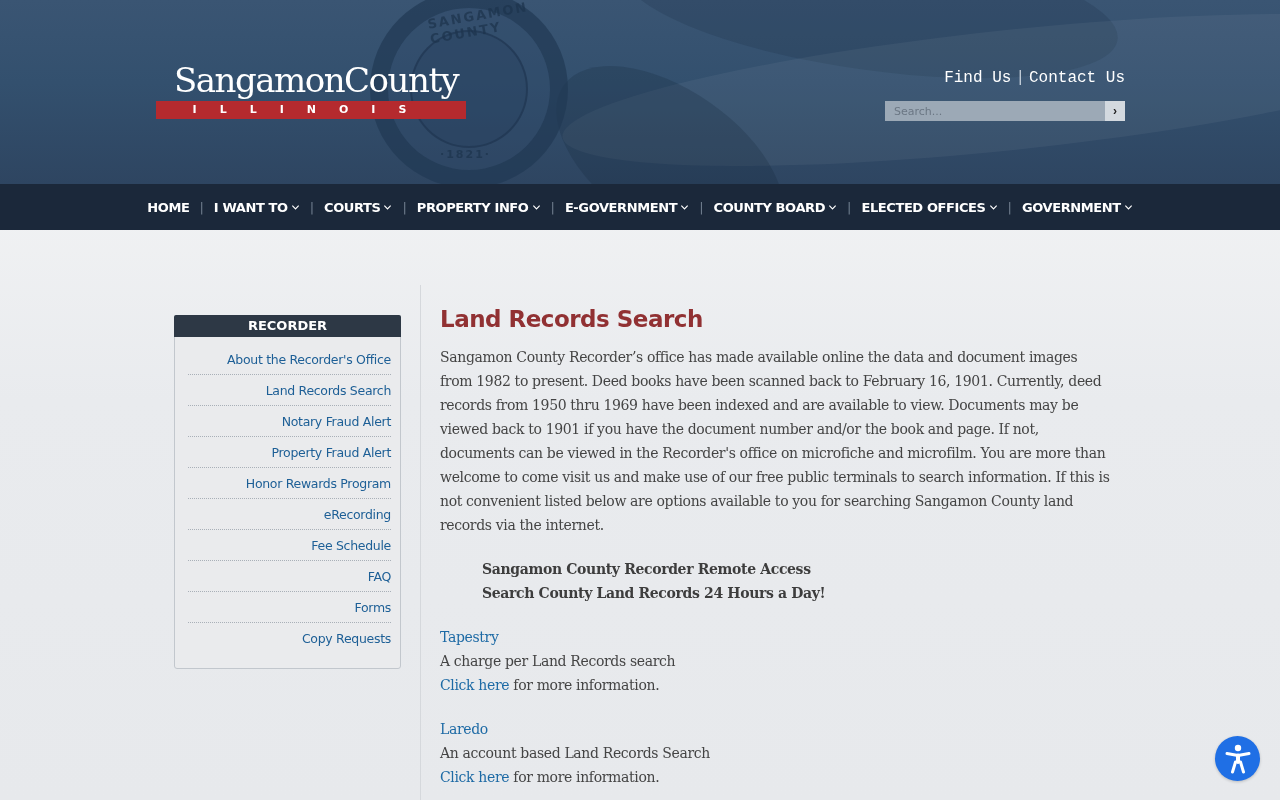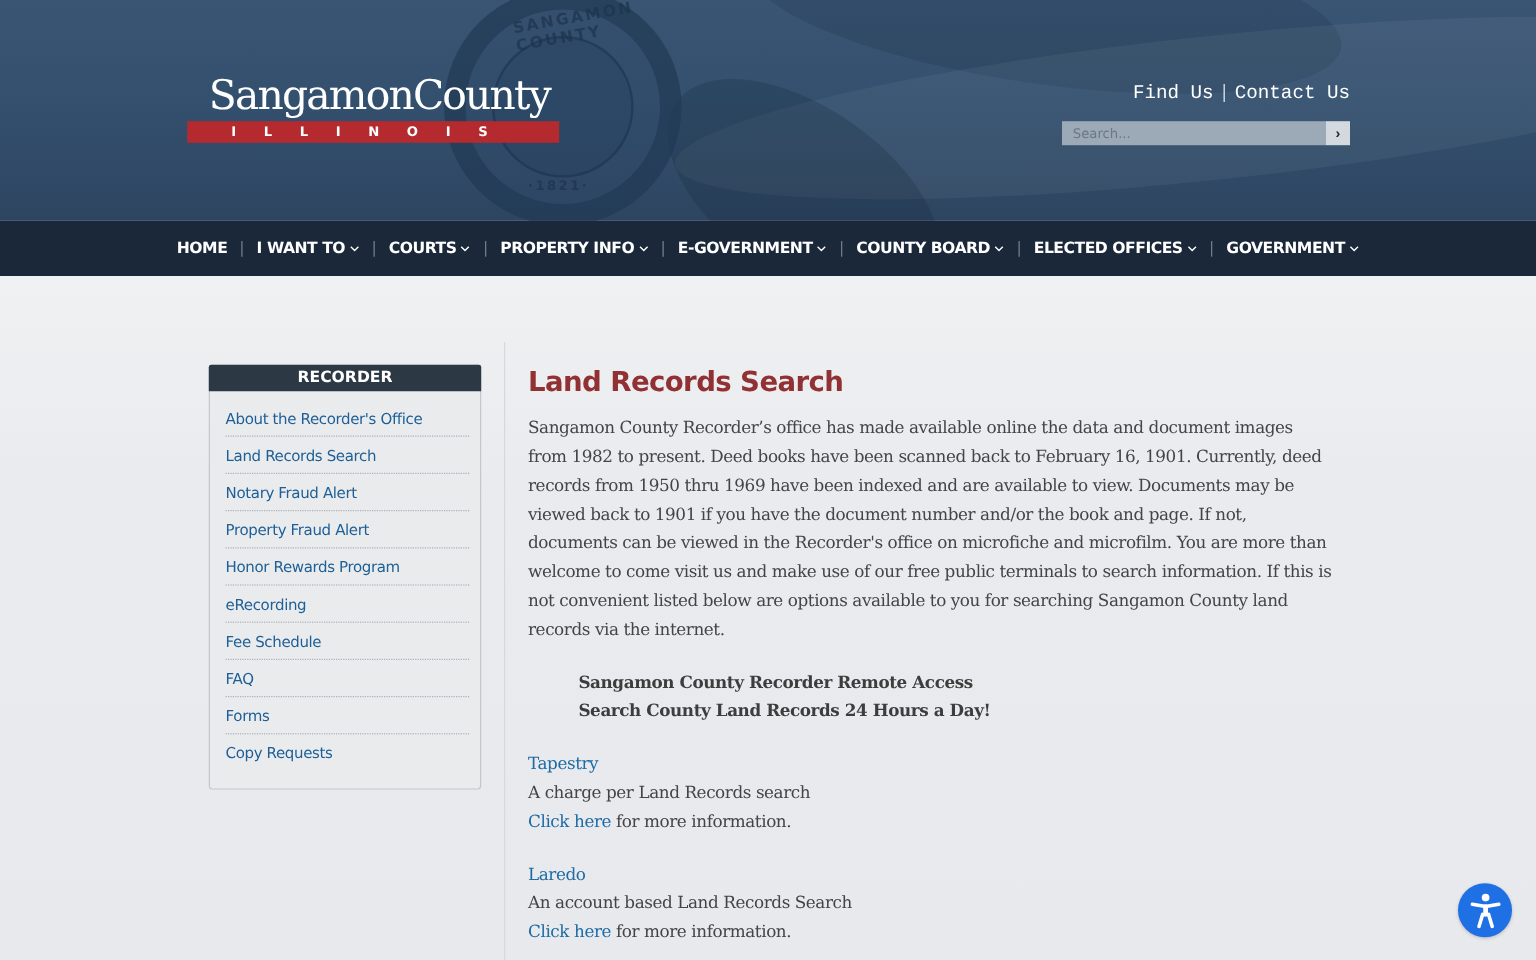--- a/index.html
+++ b/index.html
@@ -92,30 +92,30 @@
     background: linear-gradient(180deg, #4a8dc4 0%, #3b7db6 100%);
     color: #fff; text-align: center; font-family: "DejaVu Sans", sans-serif; font-weight: bold;
     font-size: 12px; line-height: 15px; padding-top: 4px; text-decoration: none; position: relative;
   }
   .transparency-btn .arrow {
     position: absolute; right: 10px; top: 11px; width: 0; height: 0;
     border-top: 6px solid transparent; border-bottom: 6px solid transparent;
     border-left: 6px solid #1e4f80;
   }
   .recorder-box {
-    margin-top: 9px; width: 227px; border: 1px solid #c2c7cd; border-radius: 3px;
+    margin-top: 20px; width: 227px; border: 1px solid #c2c7cd; border-radius: 3px;
     background: #eaebed; padding-bottom: 14px;
   }
   .recorder-head {
     height: 22px; background: #2d3845; color: #fff; text-align: center;
     font-family: "DejaVu Sans", sans-serif; font-weight: bold; font-size: 13px; line-height: 22px;
     border-radius: 2px 2px 0 0; margin: -1px -1px 0 -1px;
   }
   .recorder-list { list-style: none; padding: 7px 9px 0 13px; }
-  .recorder-list li { border-bottom: 1px dotted #a9b0b8; height: 31px; display: flex; align-items: center; }
+  .recorder-list li { border-bottom: 1px dotted #a9b0b8; height: 31px; display: flex; align-items: center; justify-content: flex-end; }
   .recorder-list li:last-child { border-bottom: none; }
   .recorder-list a {
     color: #1d5f96; text-decoration: none; font-family: "DejaVu Sans", sans-serif; font-size: 12.5px;
     letter-spacing: -0.3px;
   }
   
   .vline { position: absolute; left: 420px; top: 285px; width: 1px; height: 515px; background: #d5d8dc; }
   .main { position: absolute; left: 440px; top: 303px; width: 670px; color: #444; }
   .main h1 {
     font-family: "DejaVu Sans", sans-serif; color: #913133; font-size: 23px; font-weight: bold;

